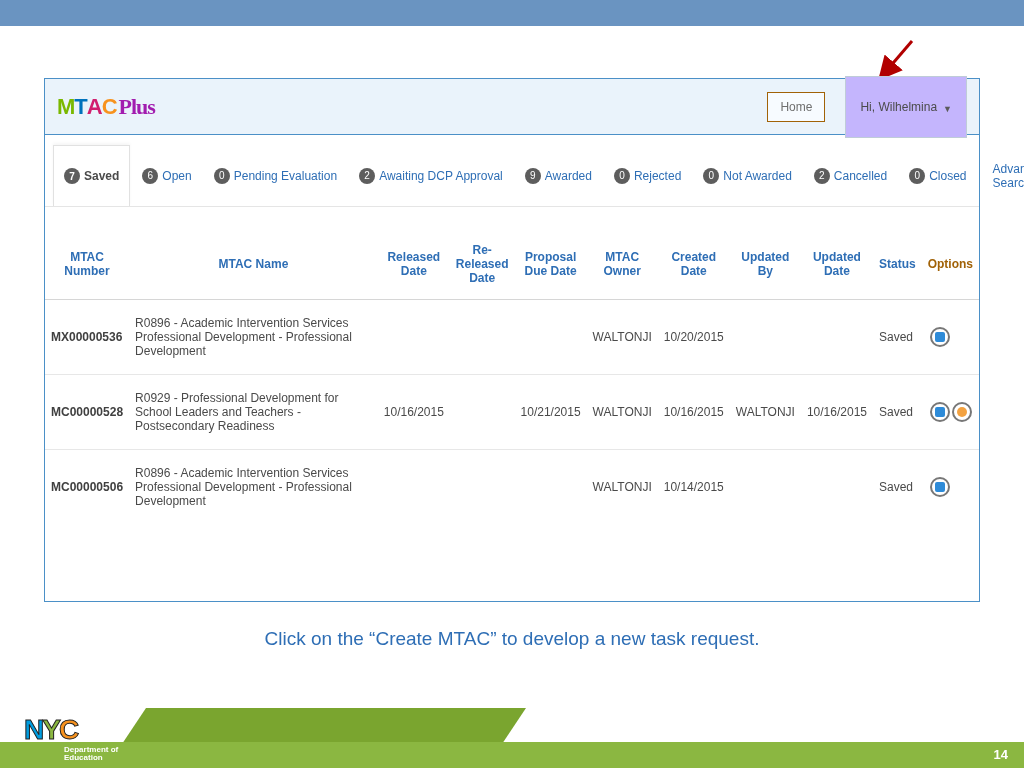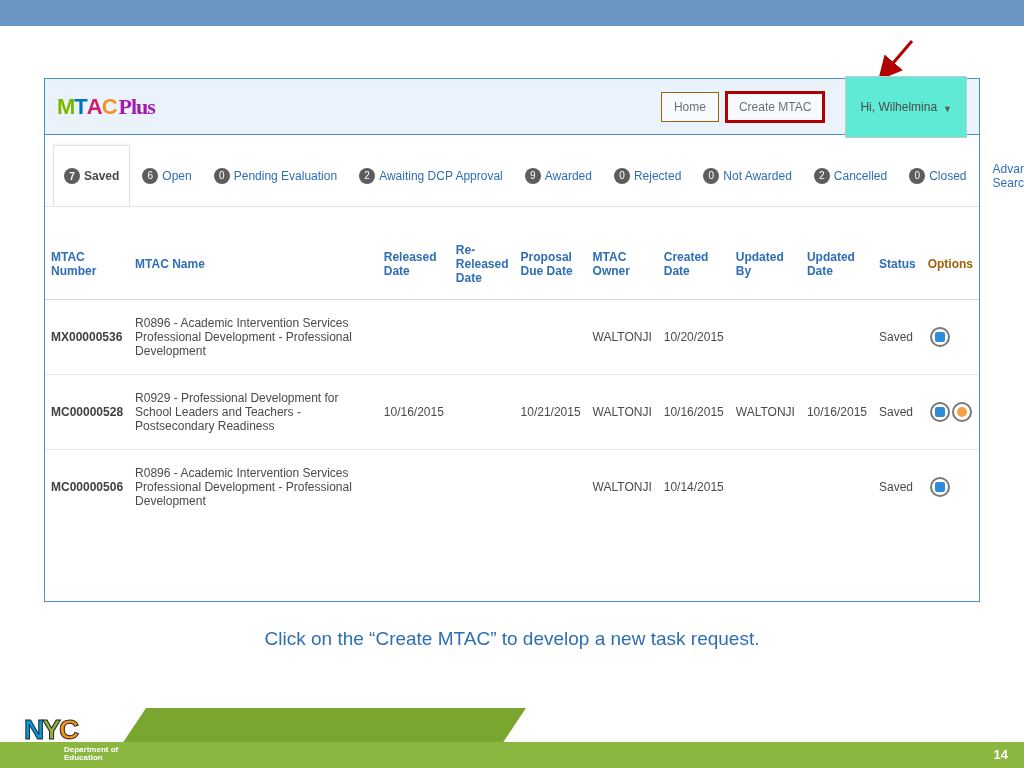--- a/index.html
+++ b/index.html
@@ -6,31 +6,31 @@
   body { width: 1024px; height: 768px; font-family: Arial, Helvetica, sans-serif; background: #fff; position: relative; overflow: hidden; }
   .topstrip { width: 100%; height: 26px; background: #6a94c1; }
   .outer { position: absolute; top: 78px; left: 44px; width: 936px; height: 524px; border: 1px solid #4b90c7; background: #fff; }
   .hdrbar { height: 56px; background: #eaf3fb; border-bottom: 1px solid #4b90c7; display: flex; align-items: center; padding: 0 12px; }
   .logo { display: flex; align-items: baseline; font-family: "Arial Black","Arial",sans-serif; font-weight: 900; font-size: 22px; letter-spacing: -1px; }
   .logo .m { color: #7ab800; } .logo .t { color: #0072bc; } .logo .a { color: #d11e6e; } .logo .c { color: #f7921e; }
   .plus { font-family: Liberation Serif, serif; color: #a21caf; font-size: 22px; margin-left: 2px; }
   .hdrbtns { margin-left: auto; display: flex; gap: 6px; align-items: center; }
   .hdrbtn { background: #f7fbff; border: 1px solid #a16207; color: #6f6f6f; font-size: 12px; padding: 7px 12px; cursor: pointer; }
   .btn-create { border: 3px solid #b10000; padding: 6px 11px; }
-  .userbox { background: #5eead4; border: 1px solid #bfccd8; color: #4b4b4b; font-size: 12px; padding: 23px 14px; margin-left: 14px; display: flex; align-items: flex-end; gap: 6px; }
+  .userbox { background: #c4b5fd; border: 1px solid #bfccd8; color: #4b4b4b; font-size: 12px; padding: 23px 14px; margin-left: 14px; display: flex; align-items: flex-end; gap: 6px; }
   .car { font-size: 9px; color: #5b5b5b; }
   .arrow { position: absolute; top: 36px; left: 872px; pointer-events: none; }
   .tabsrow { display: flex; align-items: stretch; height: 62px; border-bottom: 1px solid #e5e5e5; margin-top: 10px; padding-left: 8px; gap: 2px; }
   .tab { display: flex; align-items: center; padding: 0 10px; font-size: 12px; color: #2e6eb5; cursor: pointer; white-space: nowrap; }
   .tab.active { background: #fff; border: 1px solid #e1e1e1; border-bottom: none; color: #4a4a4a; font-weight: bold; box-shadow: 0 -2px 3px rgba(0,0,0,0.04); }
   .badge { display: inline-flex; width: 16px; height: 16px; border-radius: 50%; background: #5d5d5d; color: #fff; font-size: 10px; align-items: center; justify-content: center; margin-right: 4px; }
   .advsearch { margin-left: auto; padding: 0 14px; color: #2e6eb5; font-size: 12px; align-self: center; cursor: pointer; }
   .tblwrap { margin-top: 22px; }
   table { width: 100%; border-collapse: collapse; font-size: 12px; }
-  thead th { text-align: left; color: #2e6eb5; font-weight: bold; padding: 14px 6px; border-bottom: 1px solid #d6d6d6; cursor: pointer; }
+  thead th { text-align: center; color: #2e6eb5; font-weight: bold; padding: 14px 6px; border-bottom: 1px solid #d6d6d6; cursor: pointer; }
   thead th.opts { color: #a16207; }
   tbody td { padding: 16px 6px; border-bottom: 1px solid #e7e7e7; color: #4a4a4a; vertical-align: middle; }
   tbody tr:nth-child(3) td { border-bottom: none; }
   .link { color: #404040; cursor: pointer; font-weight: bold; }
   .optcell { white-space: nowrap; }
   .ico { display: inline-block; width: 20px; height: 20px; border-radius: 50%; border: 2px solid #777; margin-left: 2px; vertical-align: middle; position: relative; }
   .ico.edit::after { content:""; position:absolute; inset:3px; background:#2e8bd8; border-radius:2px; }
   .ico.clock::after { content:""; position:absolute; inset:3px; background:#f3a241; border-radius:50%; }
   .caption { position: absolute; top: 628px; left: 50%; transform: translateX(-50%); color: #2e6eb5; font-size: 19px; }
   .footer { position: absolute; bottom: 0; left: 0; width: 100%; height: 60px; }
@@ -61,21 +61,20 @@
   <div class="hdrbar">
     <div class="logo">
       <span class="m">M</span>
         <span class="t">T</span>
         <span class="a">A</span>
         <span class="c">C</span>
       <span class="plus">Plus</span>
     </div>
     <div class="hdrbtns">
       <div class="hdrbtn">Home</div>
-      <div class="hdrbtn btn-create">Create MTAC</div>
       <div class="userbox">
         <span>Hi, Wilhelmina</span>
         <span class="car">▼</span>
       </div>
     </div>
   </div>
 
   <div class="tabsrow" id="tabsrow">
     <div class="tab active">
         <span class="badge">7</span>

